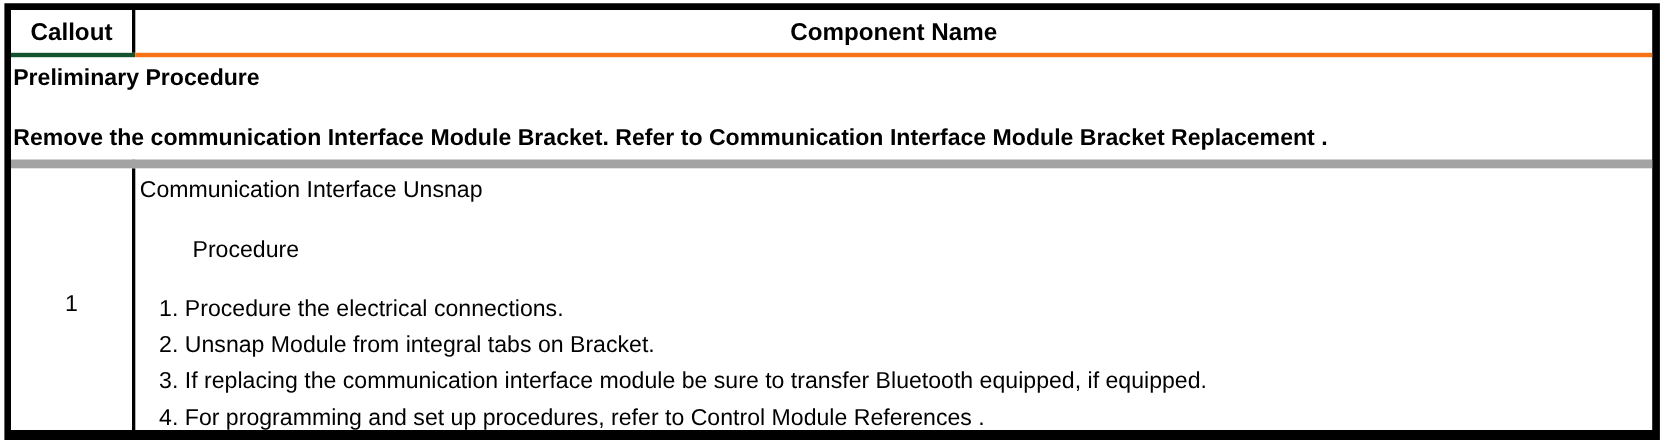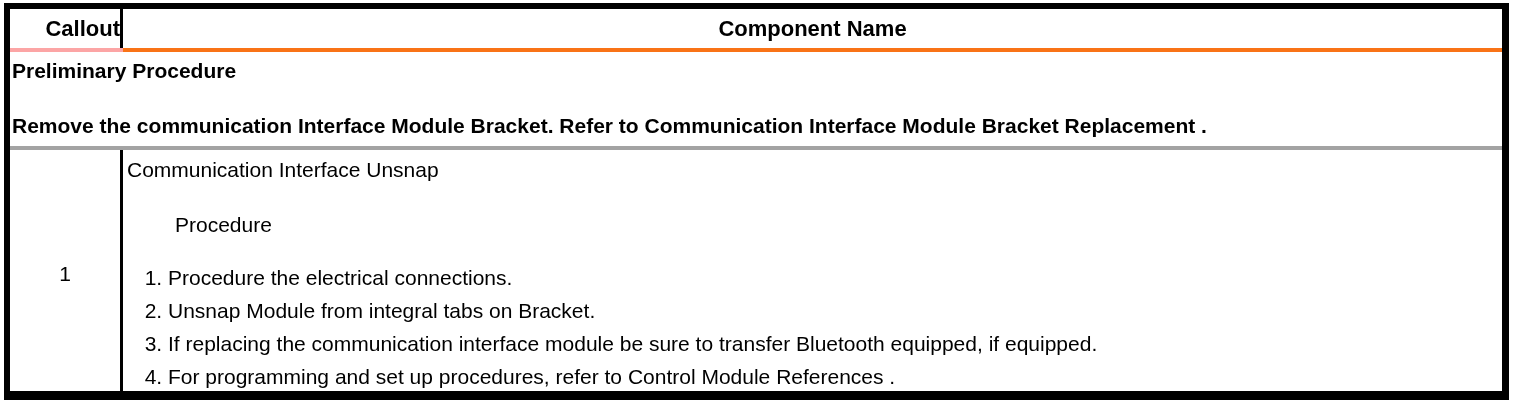--- a/index.html
+++ b/index.html
@@ -40,33 +40,32 @@
   th {
     font-weight: bold;
     font-size: 22px;
     text-align: center;
     vertical-align: middle;
     padding: 0;
   }
   th.callout-col {
     width: 110px;
     border-right: 3px solid #000000;
-    border-bottom: 4px solid #fca5a5;
-    text-align: right;
+    border-bottom: 4px solid #14532d;
   }
   th.component-col {
     border-bottom: 4px solid #f97316;
   }
   tr.preliminary-row {
     height: 98px;
   }
   td.preliminary-cell {
     vertical-align: top;
     padding: 3px 6px 4px 2px;
-    border-bottom: 4px solid #a3a3a3;
+    border-bottom: 8px solid #a3a3a3;
   }
   .preliminary-title {
     font-weight: bold;
   }
   .preliminary-text {
     margin-top: 24px;
     font-weight: bold;
   }
   td.callout-cell {
     border-right: 3px solid #000000;

